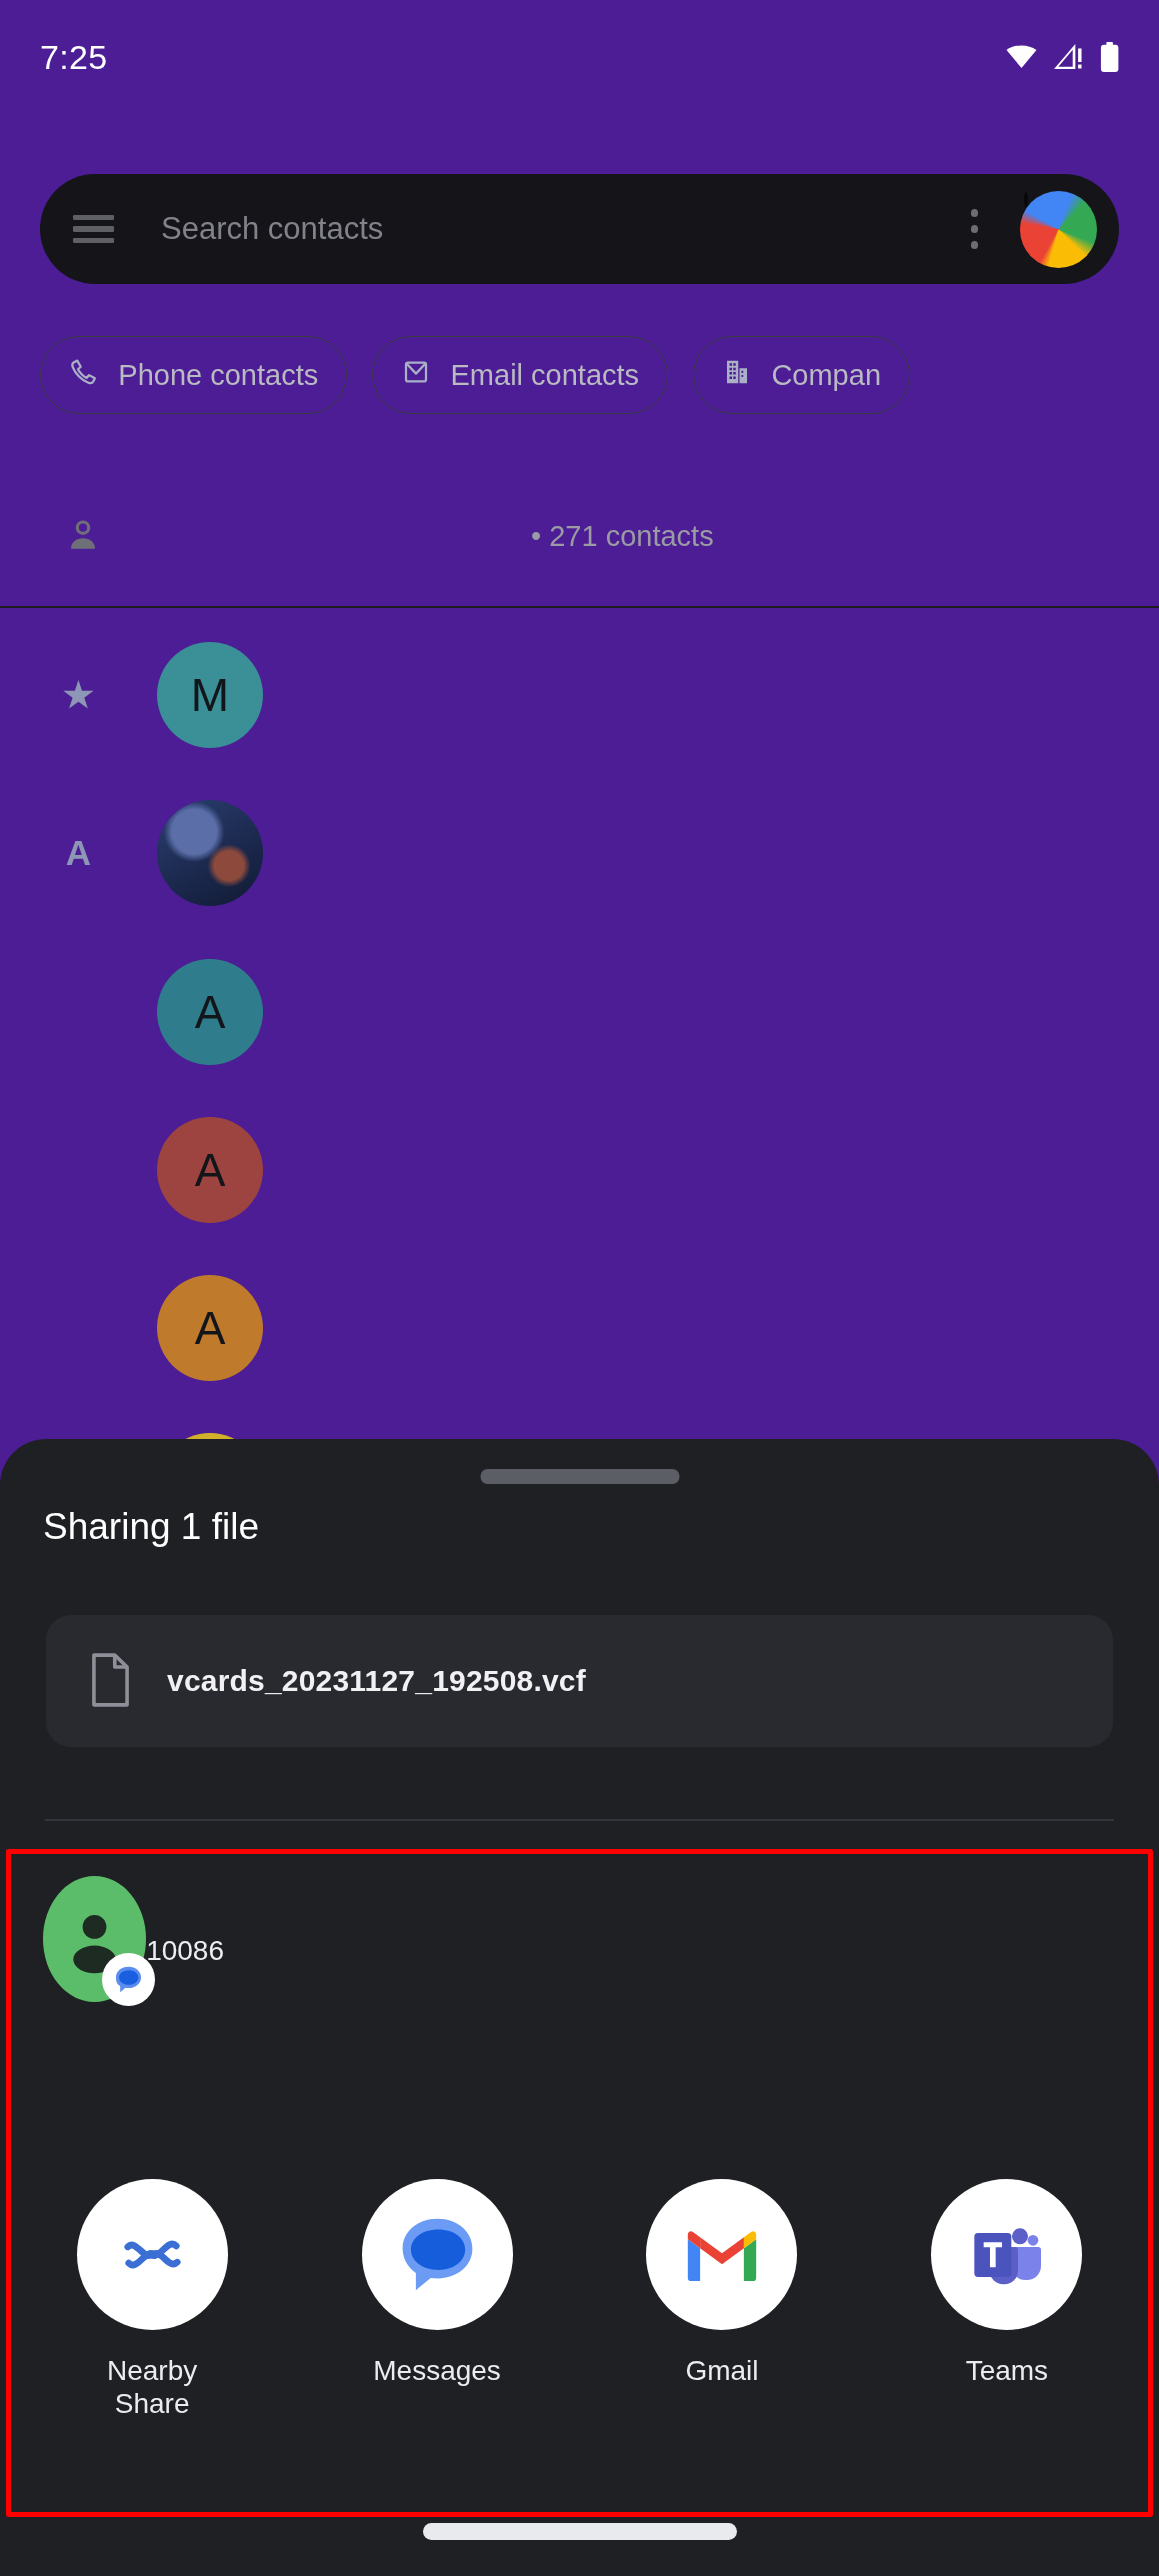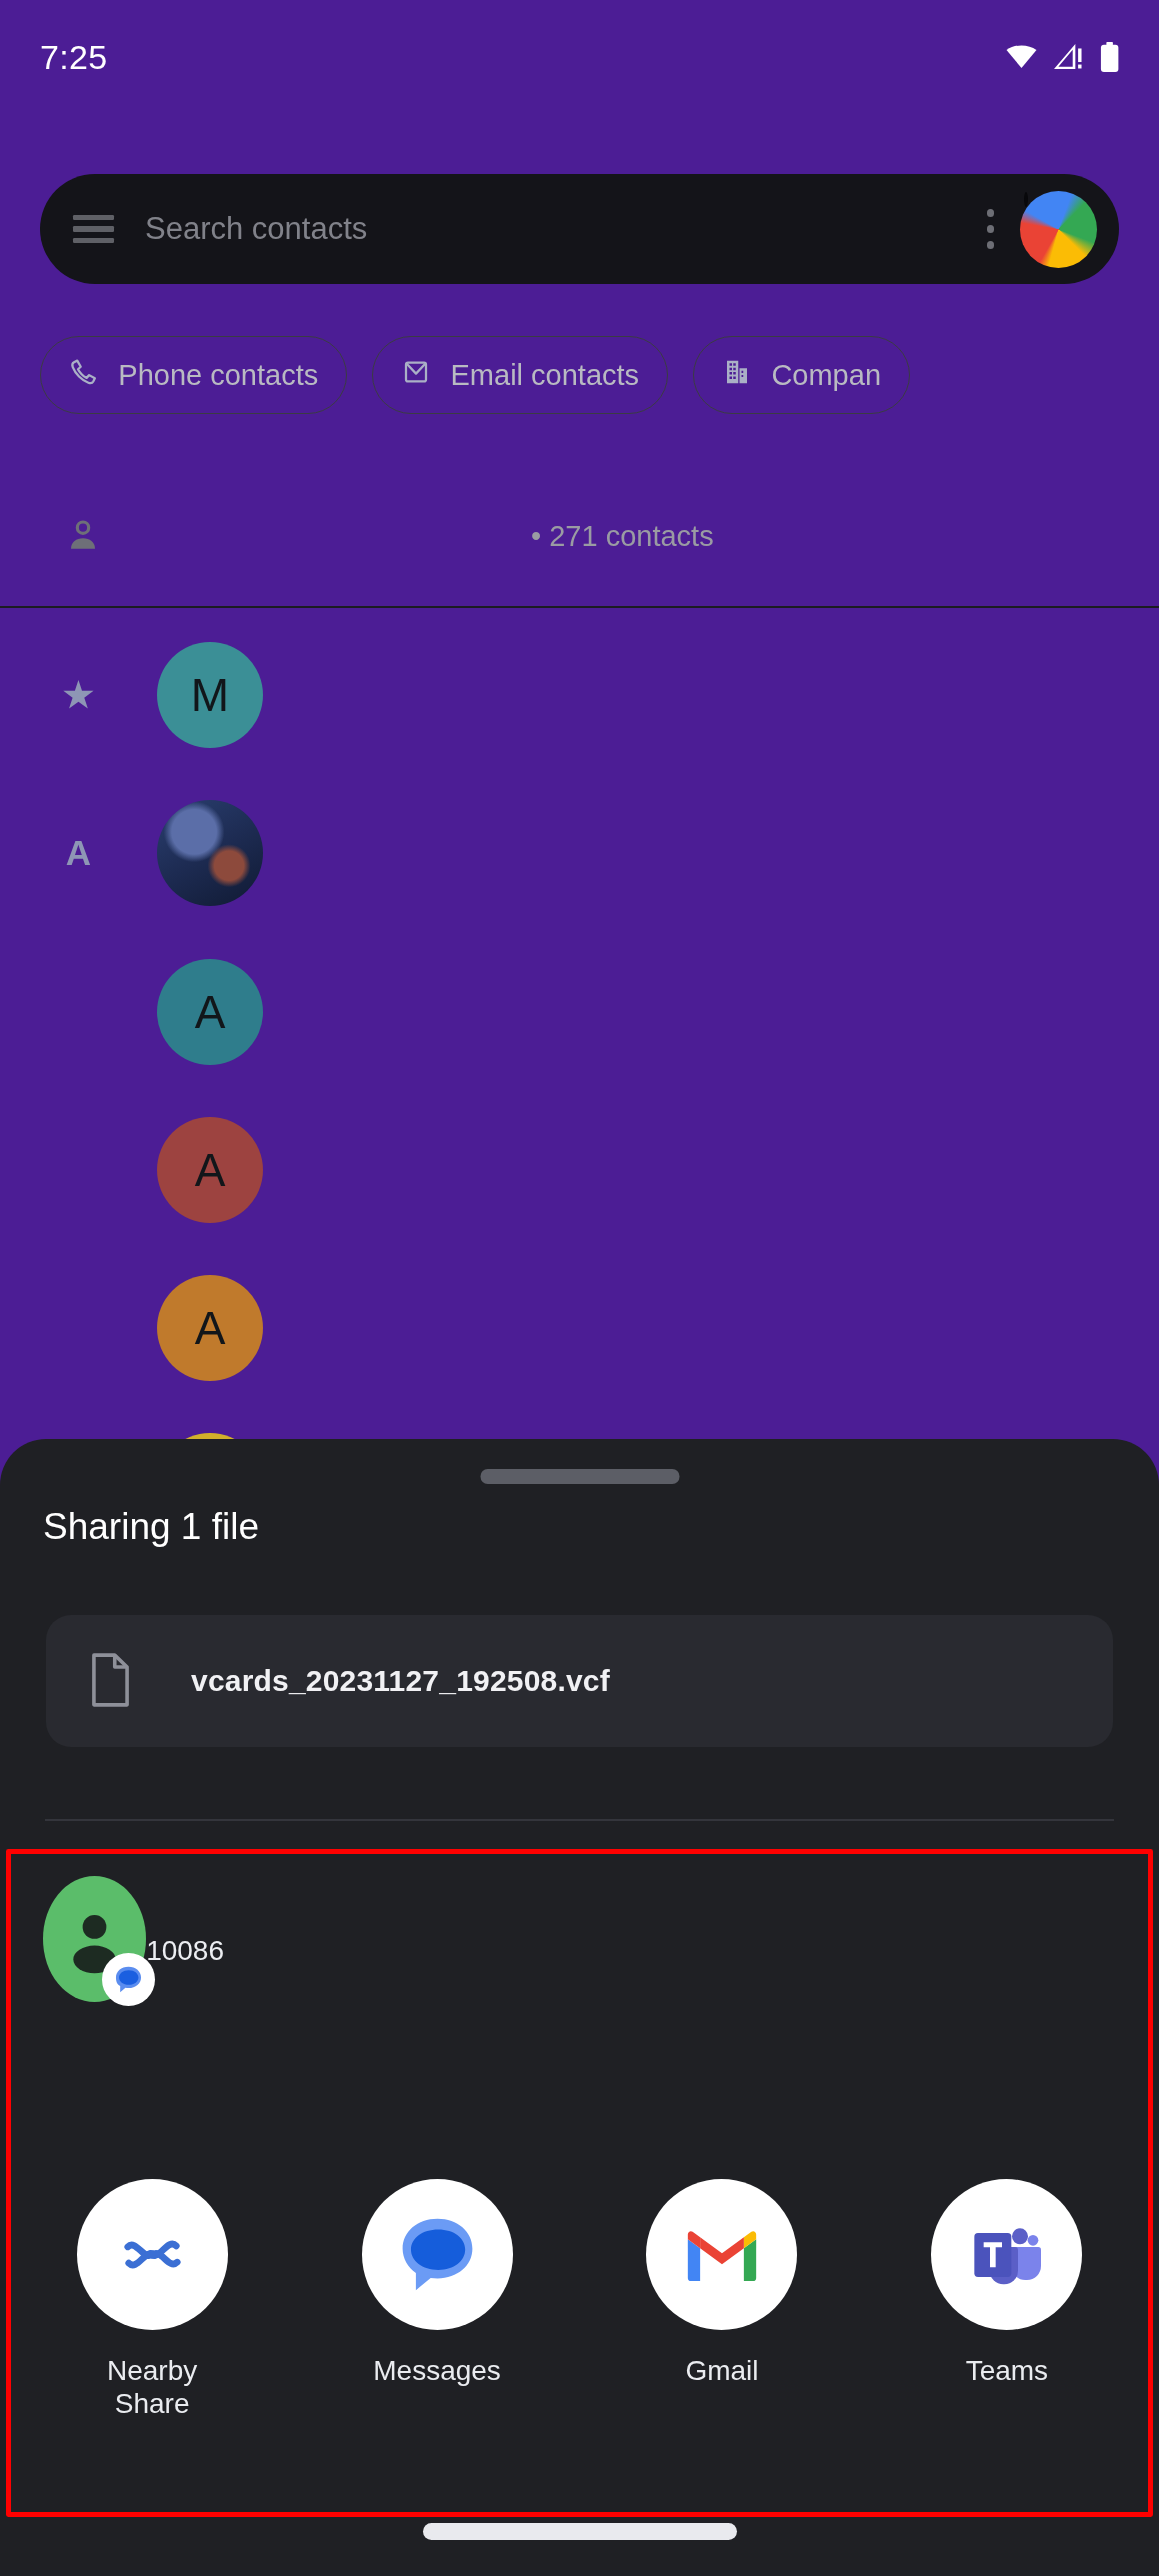--- a/index.html
+++ b/index.html
@@ -21,21 +21,21 @@
   }
   .clock { font-size:34px; font-weight:400; letter-spacing:0.3px; color:#ffffff; }
   .sysicons { display:flex; align-items:center; gap:17px; }
 
   
   .app-layer { position:absolute; top:0; left:0; right:0; bottom:0; }
 
   .searchbar {
     position:absolute; top:174px; left:40px; right:40px; height:110px;
     background:#141419; border-radius:56px;
-    display:flex; align-items:center; padding:0 22px 0 33px; gap:0;
+    display:flex; align-items:center; padding:0 22px 0 33px; gap:16px;
   }
   .hamburger { width:41px; height:29px; display:flex; flex-direction:column;
                justify-content:space-between; flex:0 0 auto; }
   .hamburger i { display:block; height:5.4px; background:#5f6066; border-radius:1.2px; }
   .search-placeholder {
     flex:1 1 auto; margin-left:31px; font-size:31px; color:#81828a;
     white-space:nowrap; overflow:hidden;
   }
   .dots { width:18px; display:flex; flex-direction:column; align-items:center;
           gap:8.5px; flex:0 0 auto; margin-right:20.5px; }
@@ -95,21 +95,21 @@
     position:absolute; top:30px; left:50%; transform:translateX(-50%);
     width:199px; height:14.5px; border-radius:7.2px; background:#5c5e66;
   }
   .sheet-title {
     position:absolute; top:1506px; left:43px;
     font-size:37px; font-weight:400; color:#ffffff;
   }
   .file-chip {
     position:absolute; top:1615px; left:46px; right:46px; height:132px;
     background:#292a30; border-radius:25px;
-    display:flex; align-items:center; padding:0 42px; gap:58px;
+    display:flex; align-items:center; padding:0 42px; gap:34px;
   }
   .file-name { font-size:30px; font-weight:700; color:#f1f1f4; letter-spacing:0.2px; }
   .sheet-divider {
     position:absolute; top:1819px; left:45px; right:45px; height:1.8px; background:#34353c;
   }
 
   
   .annot {
     position:absolute; top:1849px; left:6px; right:6px; height:668px;
     border:5.4px solid #ff0000; border-radius:2.4px; pointer-events:none;

